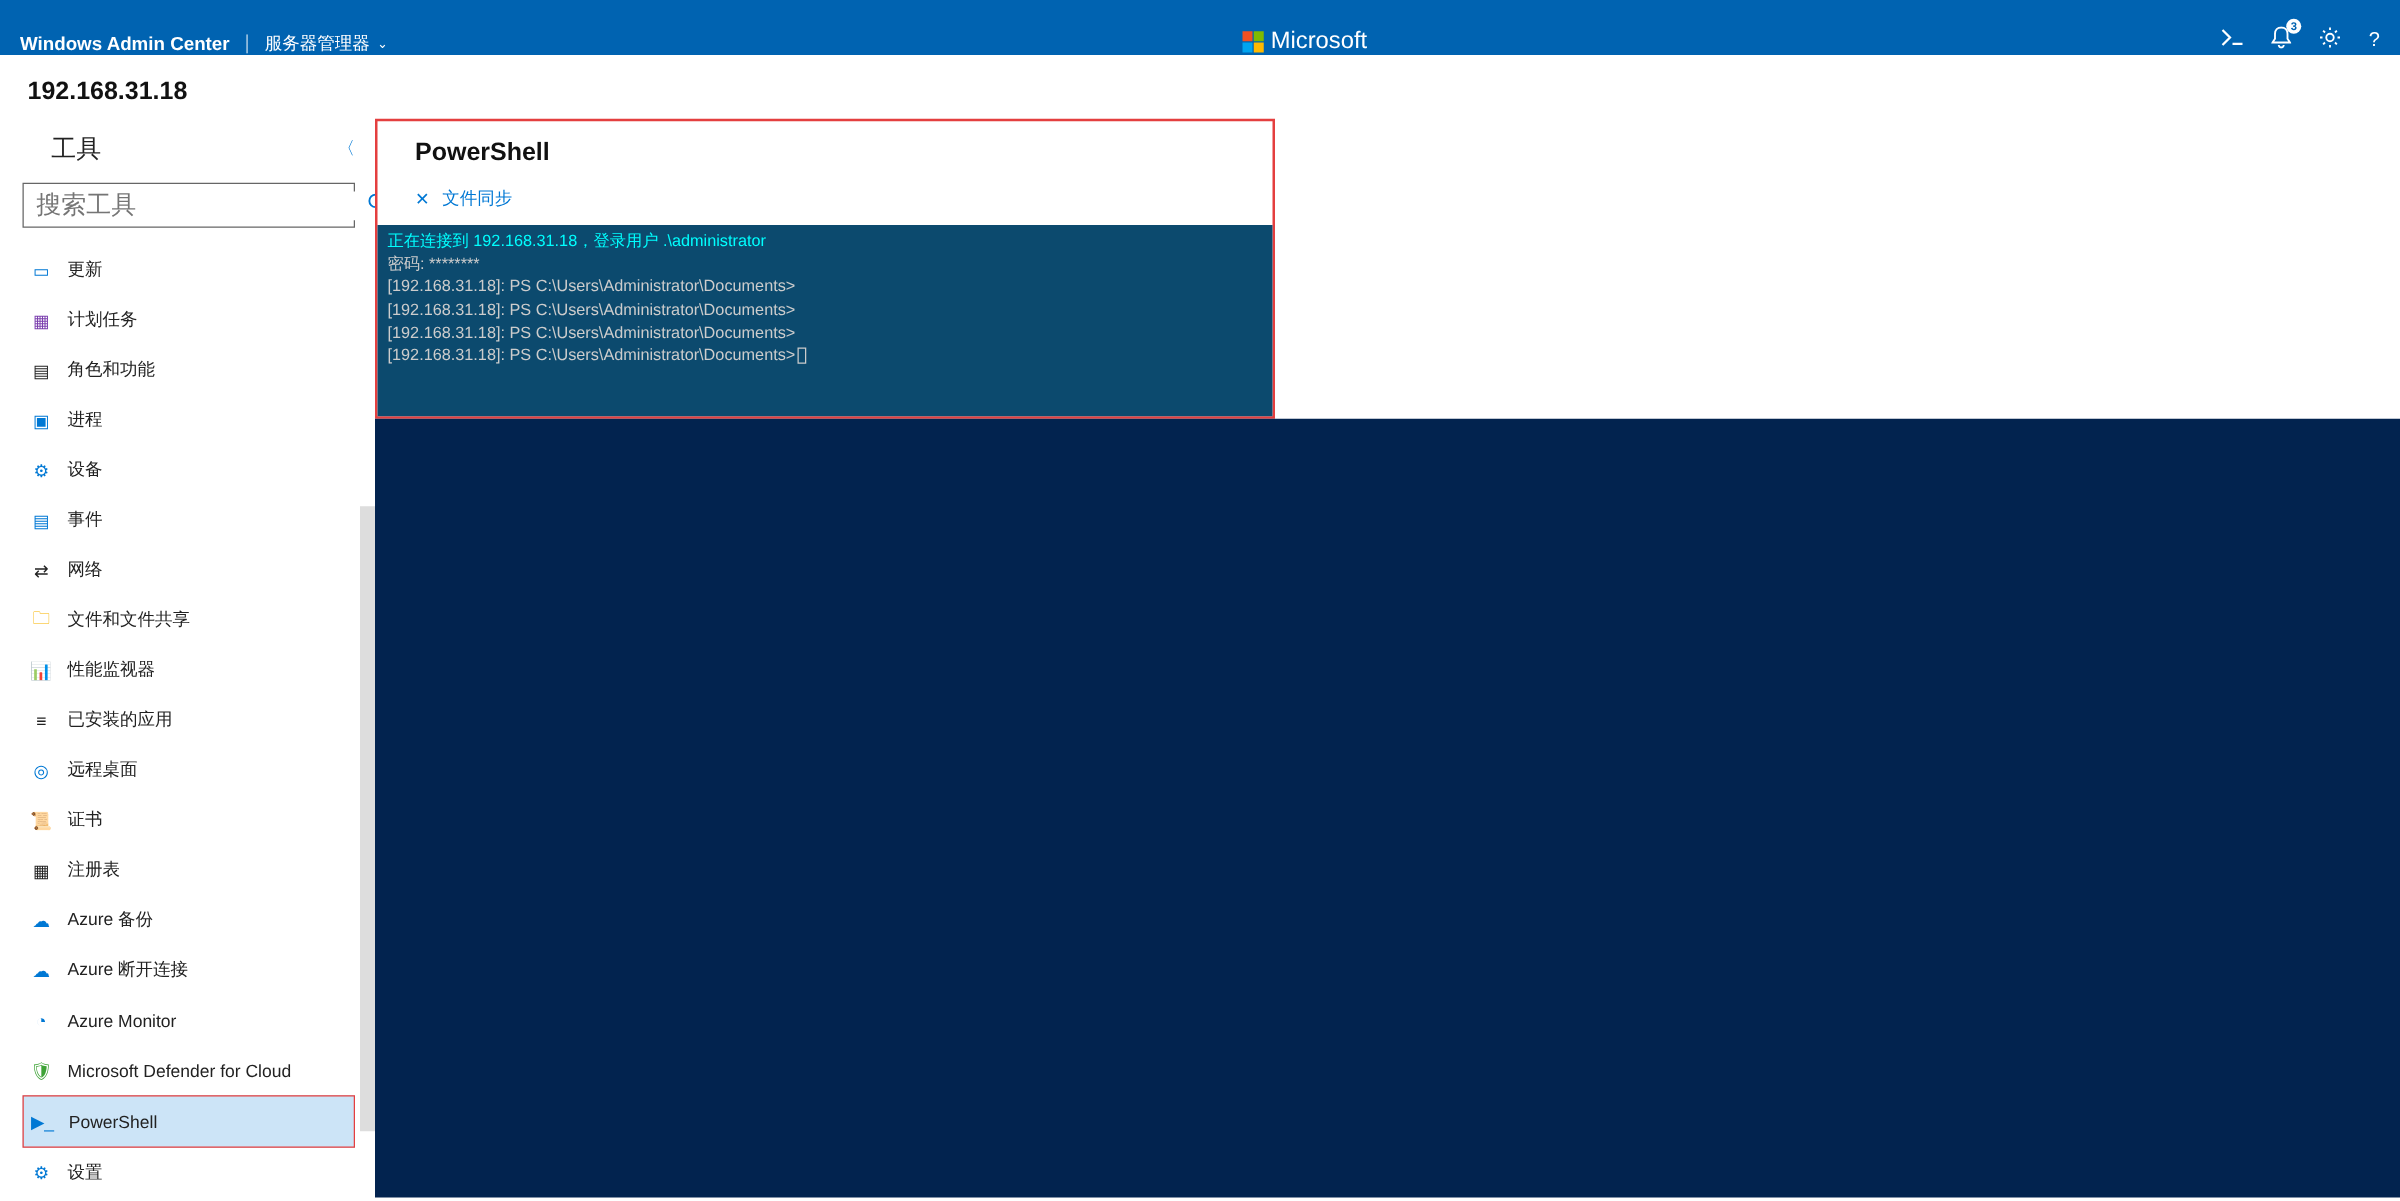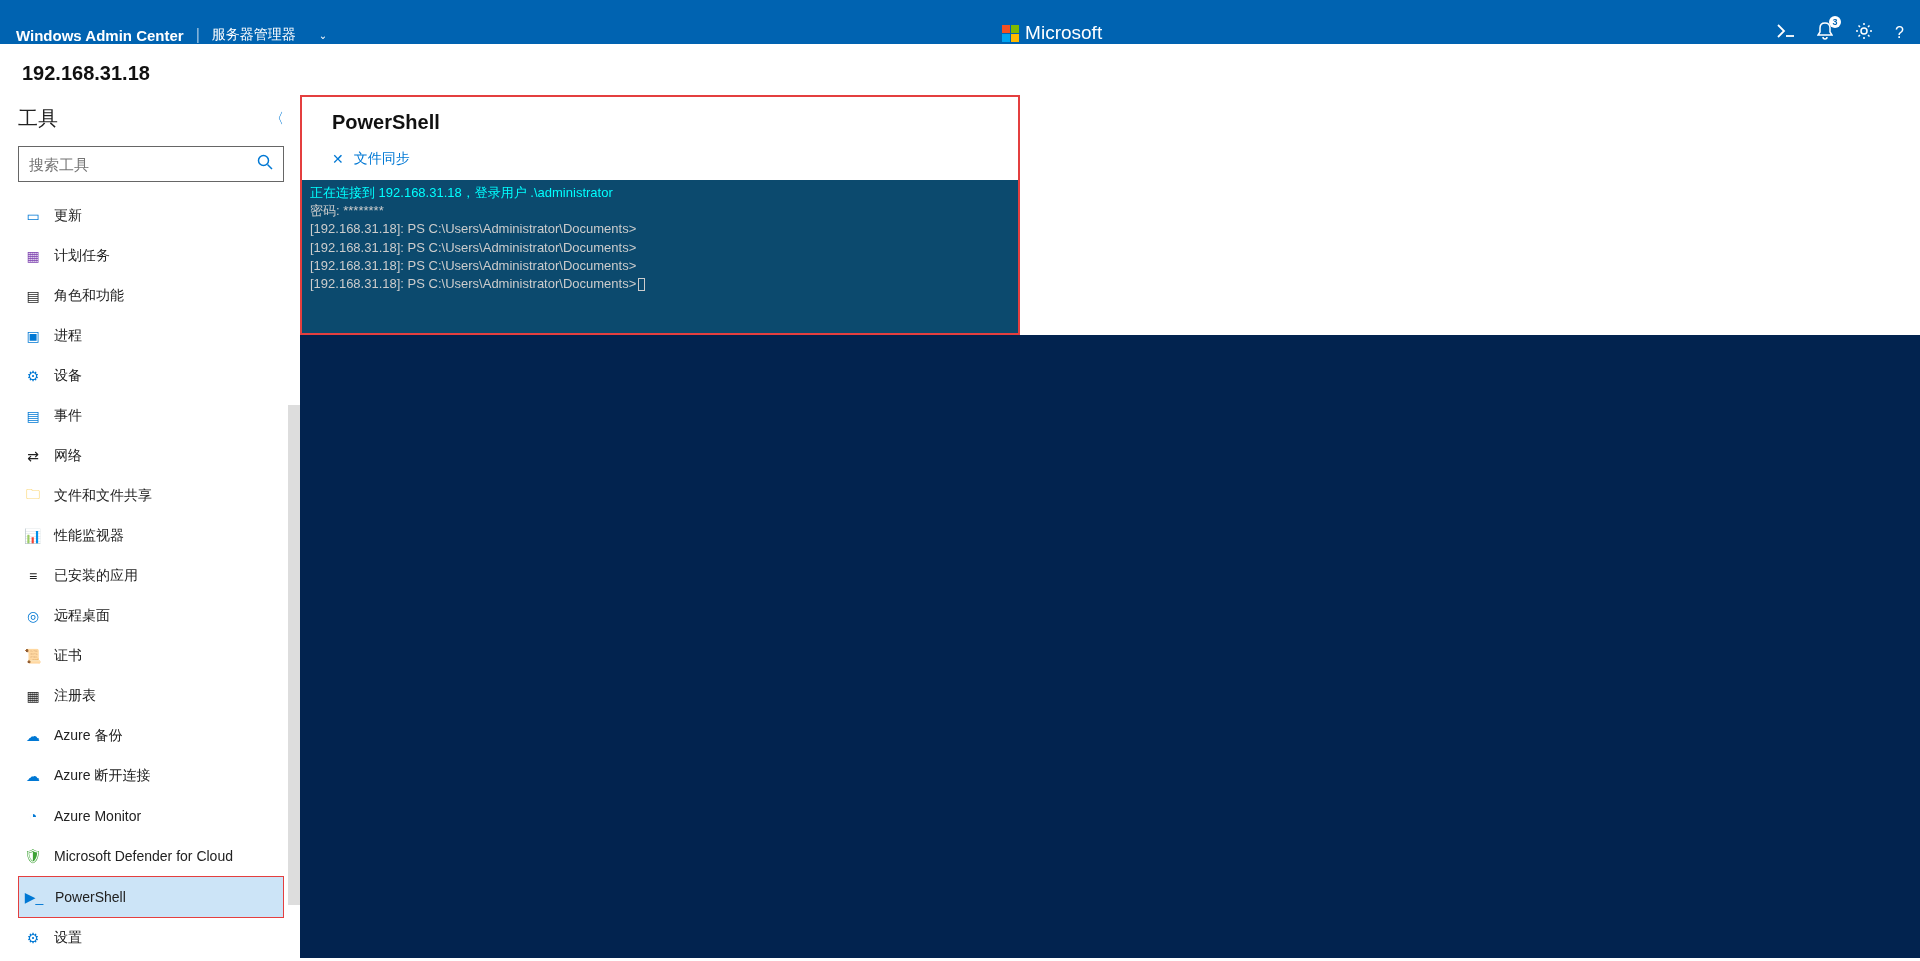--- a/index.html
+++ b/index.html
@@ -32,21 +32,21 @@
       font-size: 15px;
       font-weight: 600;
     }
     .header-divider {
       opacity: 0.6;
     }
     .header-subtitle {
       font-size: 14px;
       display: flex;
       align-items: center;
-      gap: 23px;
+      gap: 6px;
     }
     .chevron-down {
       font-size: 10px;
     }
     .header-center {
       display: flex;
       align-items: center;
       gap: 6px;
       font-size: 19px;
     }
@@ -104,39 +104,40 @@
     .sidebar-header {
       display: flex;
       align-items: center;
       justify-content: space-between;
       margin: 10px 0 14px;
     }
     .sidebar-title {
       font-size: 20px;
       font-weight: 400;
       color: #222;
+      margin-left: 23px;
     }
     .collapse-chevron {
       color: #0078d4;
       font-size: 14px;
       cursor: pointer;
     }
     .search-box {
       display: flex;
       align-items: center;
       border: 1px solid #666;
       height: 36px;
       padding: 0 10px;
       margin-bottom: 14px;
     }
     .search-input {
       flex: 1;
       border: none;
       outline: none;
-      font-size: 15px;
+      font-size: 20px;
     }
     .search-icon {
       color: #0078d4;
       font-size: 16px;
     }
     .nav-list {
       list-style: none;
     }
     .nav-item {
       display: flex;

